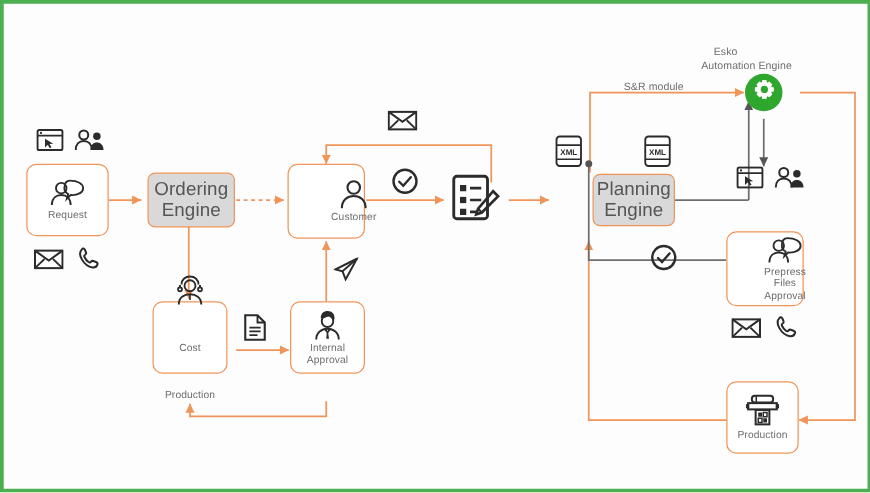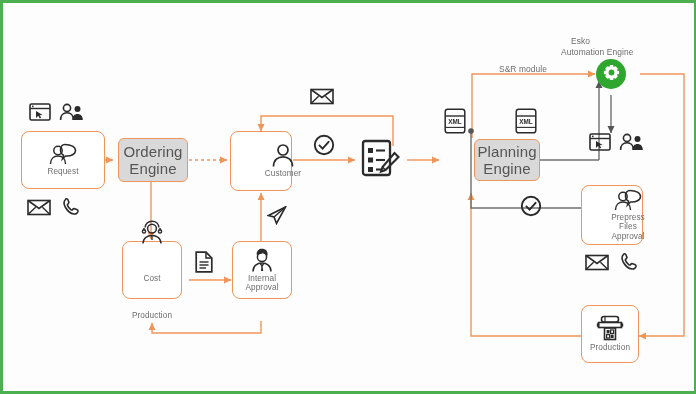--- a/index.html
+++ b/index.html
@@ -150,21 +150,21 @@
       <path d="M596,157 L596,78" marker-end="url(#ar-g)"></path>
 
       <path d="M536,157 L536,120" stroke="none"></path>
 
       <path d="M608,92 L608,130" marker-end="url(#ar-g)"></path>
 
       <path d="M578,205 L468,205 L468,128" marker-end="url(#dot-g)"></path>
     </g>
   </svg>
 
-  <div class="node" style="left:18px; top:128px; width:84px; height:58px;">
+  <div class="node" style="left:18px; top:128px; width:66px; height:58px;">
     <div class="node-icon">
       <svg width="30" height="22" viewBox="0 0 30 22">
         <circle cx="10" cy="7.5" r="4.2" fill="none" stroke="#2b2b2b" stroke-width="1.5"></circle>
         <path d="M2.5,21 C2.5,15.5 6,13 10,13 C14,13 17.5,15.5 17.5,21" fill="none" stroke="#2b2b2b" stroke-width="1.5"></path>
         <path d="M17,1.5 C23,1.5 27.5,4 27.5,7.5 C27.5,11 23,13.5 17.5,13 L14.5,16 L15.5,12.2 C13.5,11 12.5,9.4 12.5,7.5 C12.5,4 14,1.5 17,1.5 Z" fill="none" stroke="#2b2b2b" stroke-width="1.5"></path>
       </svg>
     </div>
     <div class="node-label">Request</div>
   </div>
 

